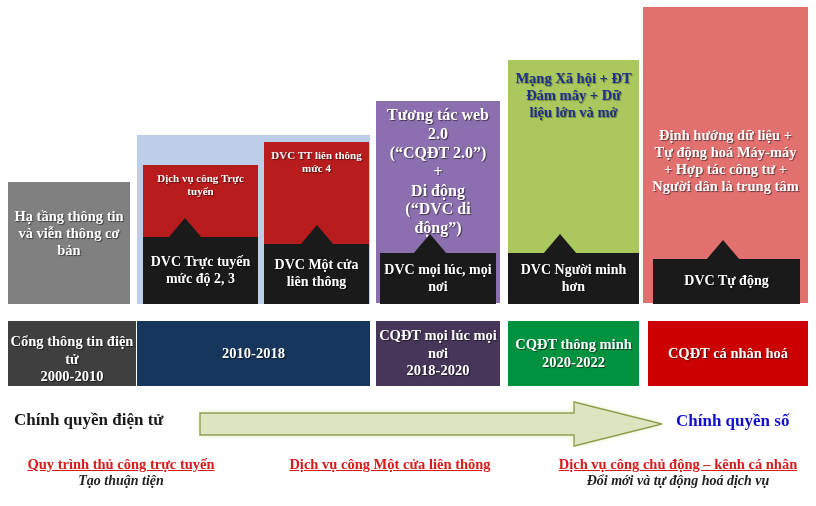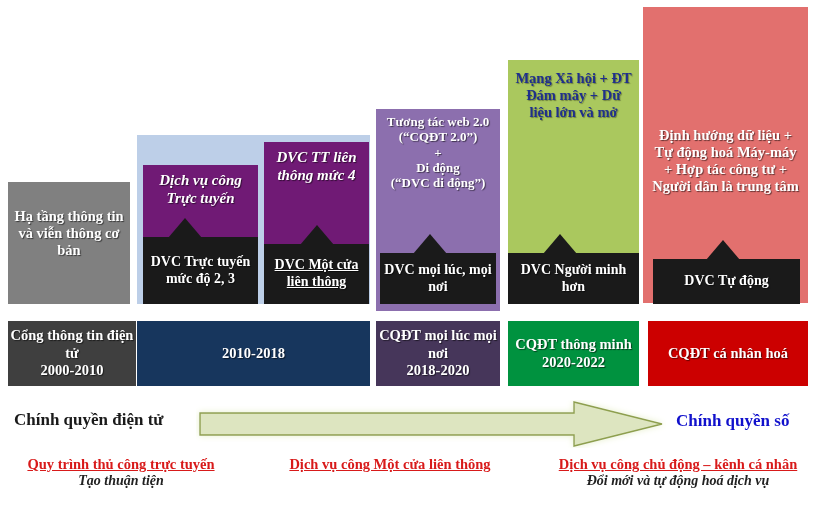--- a/index.html
+++ b/index.html
@@ -21,24 +21,24 @@
 
   
   .sh{text-shadow:1px 1px 1px rgba(0,0,0,.55);}
   .sh-lite{text-shadow:1px 1px 1px rgba(0,0,0,.35);}
 
   
   .grey-box{background:#808080;color:#ffffff;font-size:14.5px;}
 
   
   .lightblue-wrap{background:#bdcfe8;}
-  .blue-box{background:#701a75;color:#ffffff;font-size:15px;font-style:italic;}
-
-  
-  .purple-box{background:#8c6fae;color:#ffffff;font-size:13px;margin-top:8px;}
+  .blue-box{background:#b91c1c;color:#ffffff;font-size:11px;}
+
+  
+  .purple-box{background:#8c6fae;color:#ffffff;font-size:16px;}
 
   
   .green-box{background:#aac85e;color:#1f2f8c;font-size:14.5px;}
 
   
   .pink-box{background:#e2706e;color:#ffffff;font-size:14.5px;align-items:center;}
 
   
   .callout{
     background:#1a1a1a;color:#ffffff;font-weight:bold;font-size:14px;
@@ -122,21 +122,21 @@
 
   <div class="abs" style="left:143px;top:237px;width:115px;height:67px;">
     <div class="tail" style="left:25px;top:-19px;"></div>
     <div class="callout sh" style="width:100%;height:100%;position:relative;">
       <div class="ctxt">DVC Trực tuyến mức độ 2, 3</div>
     </div>
   </div>
 
   <div class="abs" style="left:264px;top:244px;width:105px;height:60px;">
     <div class="tail" style="left:36px;top:-19px;"></div>
-    <div class="callout sh" style="width:100%;height:100%;position:relative;text-decoration:underline;">
+    <div class="callout sh" style="width:100%;height:100%;position:relative;">
       <div class="ctxt">DVC Một cửa liên thông</div>
     </div>
   </div>
 
   <div class="abs" style="left:380px;top:253px;width:116px;height:51px;">
     <div class="tail" style="left:33px;top:-19px;"></div>
     <div class="callout sh" style="width:100%;height:100%;position:relative;">
       <div class="ctxt">DVC mọi lúc, mọi nơi</div>
     </div>
   </div>
@@ -148,21 +148,21 @@
     </div>
   </div>
 
   <div class="abs" style="left:653px;top:259px;width:147px;height:45px;">
     <div class="tail" style="left:53px;top:-19px;"></div>
     <div class="callout sh" style="width:100%;height:100%;position:relative;">
       <div class="ctxt">DVC Tự động</div>
     </div>
   </div>
 
-  <div class="abs era era-grey sh" style="left:8px;top:321px;width:128px;height:65px;">
+  <div class="abs era era-grey sh" style="left:8px;top:321px;width:128px;height:65px;align-items:flex-end;">
     <div style="width:100%;">
       <div>Cổng thông tin điện tử</div>
       <div>2000-2010</div>
     </div>
   </div>
 
   <div class="abs era era-navy sh" style="left:137px;top:321px;width:233px;height:65px;">
     <div style="width:100%;">
       <div>2010-2018</div>
     </div>

